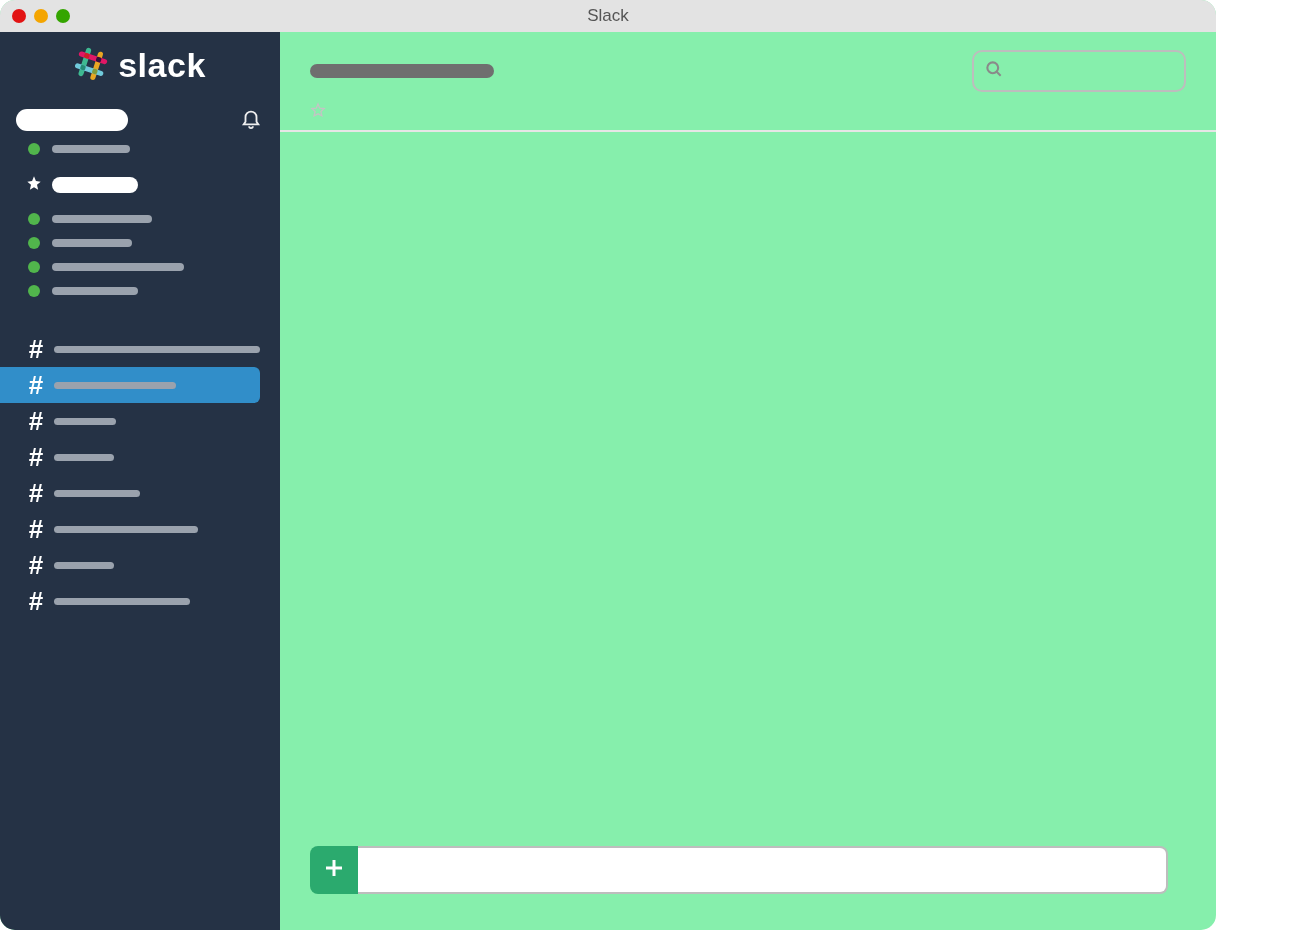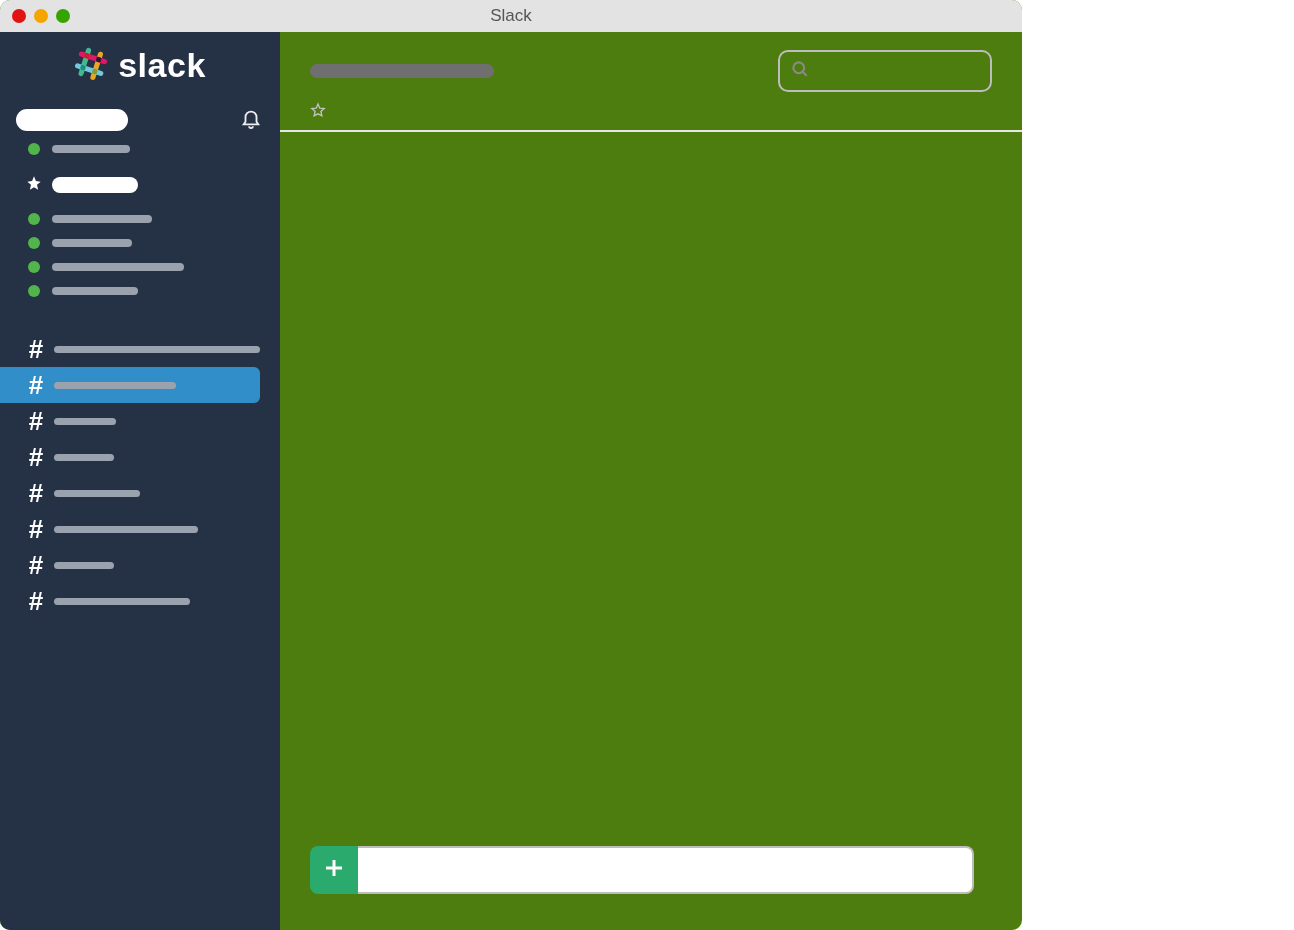--- a/index.html
+++ b/index.html
@@ -1,20 +1,20 @@
 <!DOCTYPE html>
 <html><head>
   <meta charset="utf-8">
   <style>
     * { box-sizing: border-box; margin: 0; padding: 0; }
     html, body { width: 1294px; height: 930px; font-family: -apple-system, "Helvetica Neue", Arial, sans-serif; }
     .window {
-      width: 1022px; height: 930px;
-      background: #4d7c0f;
-      border-radius: 10px;
+      width: 1216px; height: 930px;
+      background: #86efac;
+      border-radius: 15px;
       overflow: hidden;
       position: relative;
     }
 
     
     .titlebar {
       height: 32px;
       background: #e3e3e3;
       display: flex; align-items: center;
       position: relative;

